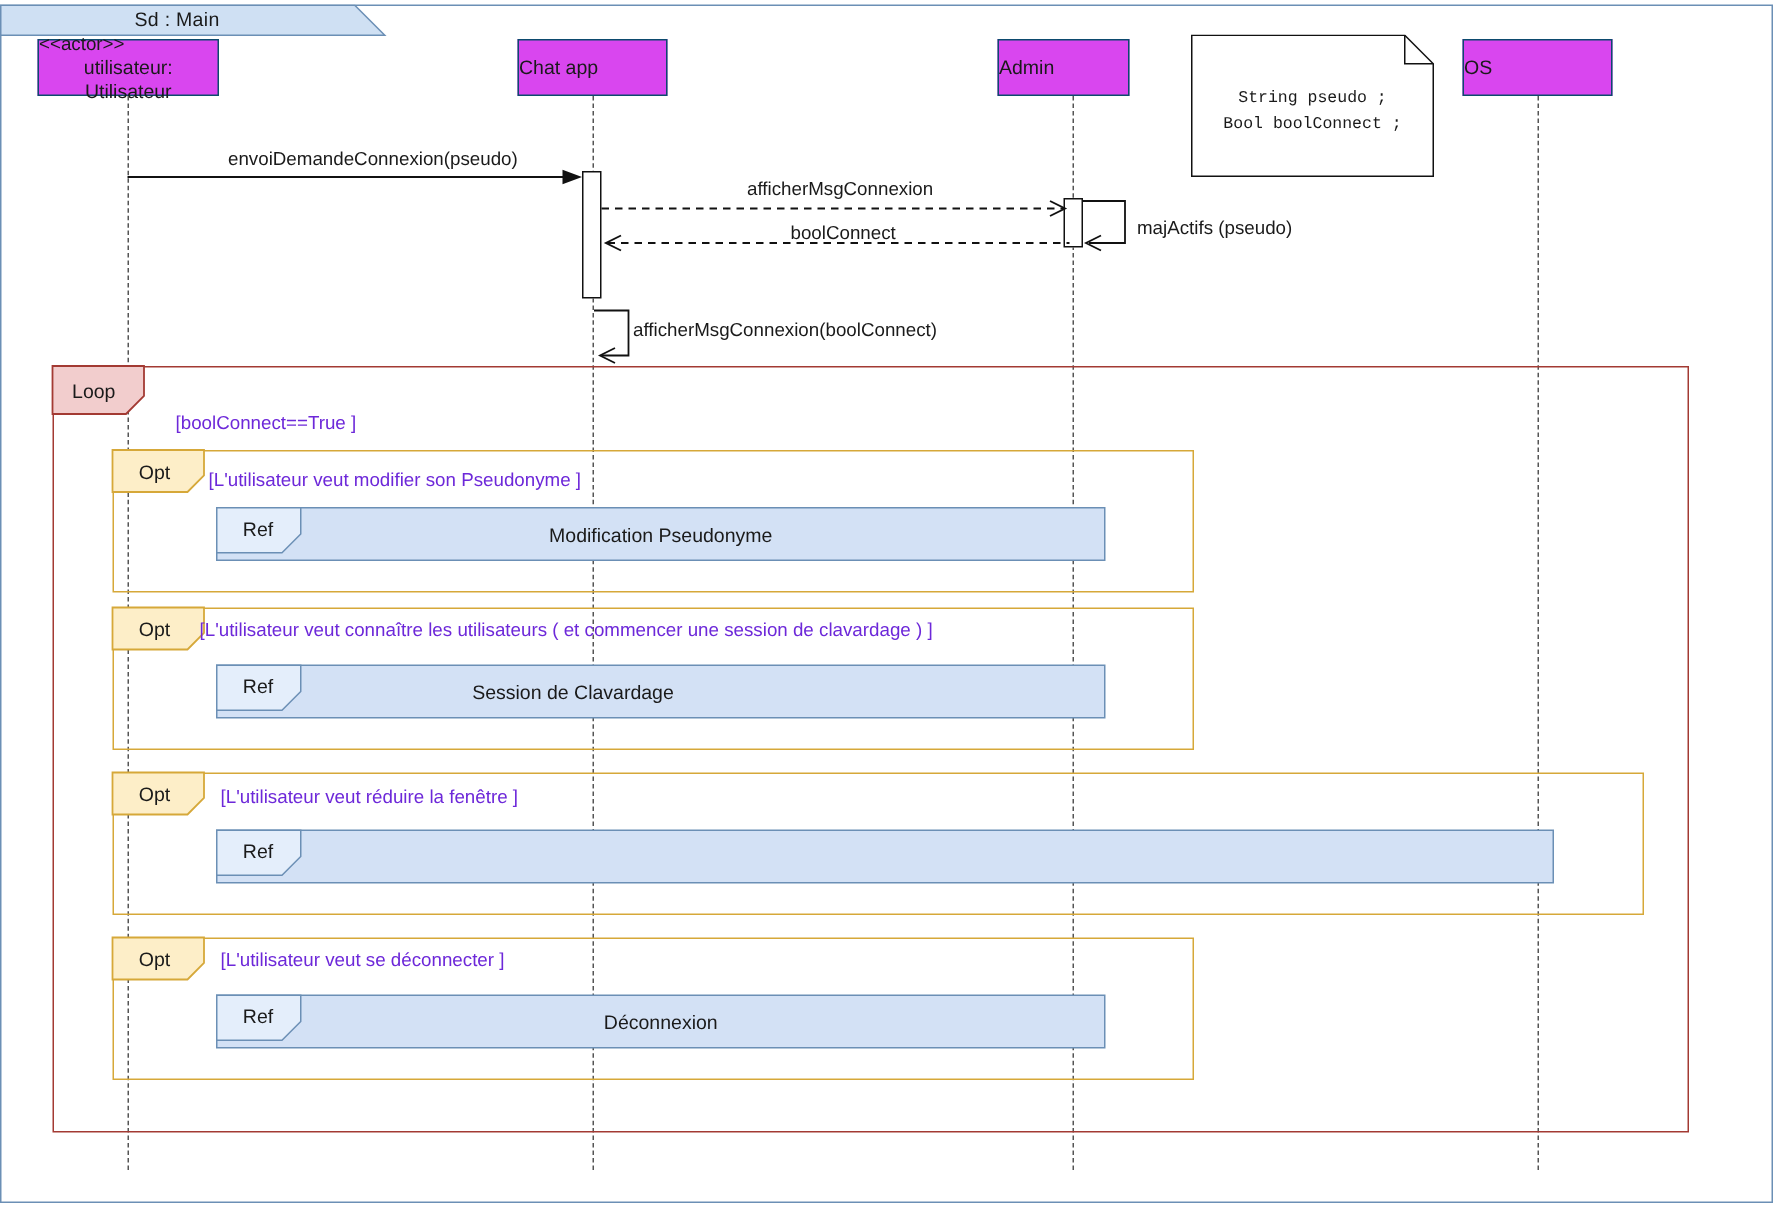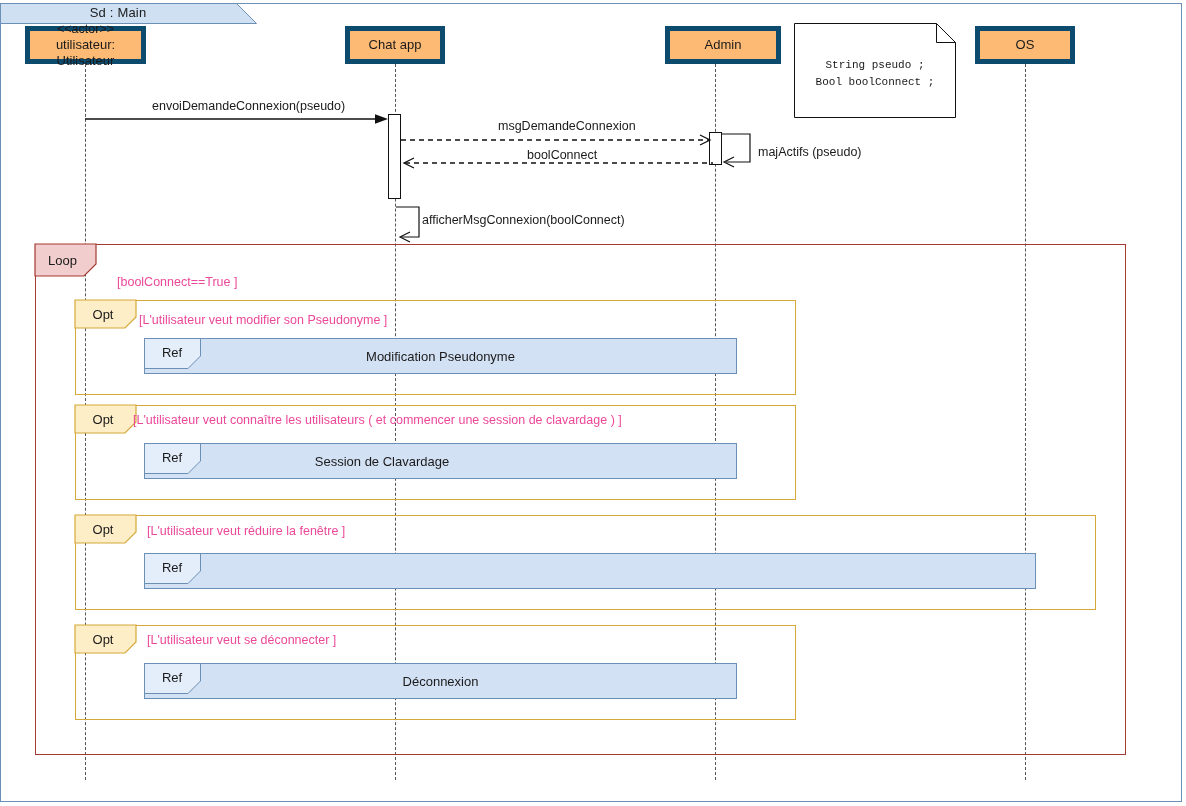--- a/index.html
+++ b/index.html
@@ -38,25 +38,25 @@
     line-height: 18px;
     text-align: center;
     font-size: 13px;
     color: #1a1a1a;
     letter-spacing: 0.2px;
   }
 
   
   .head {
     box-sizing: border-box;
-    background: #fdba74;
-    border: 5px solid #0c4a6e;
+    background: #d946ef;
+    border: 1px solid #0c4a6e;
     display: flex;
     flex-direction: column;
-    align-items: center;
+    align-items: flex-start;
     justify-content: center;
     font-size: 13px;
     color: #1a1a1a;
     line-height: 16px;
     text-align: center;
   }
   .head .stereo { font-size: 12.5px; }
 
   
   .lifeline {
@@ -105,21 +105,21 @@
     height: 100%;
     display: flex;
     align-items: center;
     justify-content: center;
     font-size: 13px;
     color: #1a1a1a;
     pointer-events: none;
   }
   .frag-guard {
     font-size: 12.5px;
-    color: #ec4899;
+    color: #6d28d9;
     white-space: nowrap;
   }
 
   
   .refbox { overflow: visible; }
   .refbox svg { display: block; overflow: visible; }
   .ref-tag-label {
     position: absolute;
     left: 0; top: 0;
     width: 56px; height: 28px;
@@ -155,21 +155,21 @@
     <div class="stereo">&lt;&lt;actor&gt;&gt;</div>
     <div>utilisateur: Utilisateur</div>
   </div>
   <div class="abs lifeline" style="left:85px; top:64px; height:716px;"></div>
 
   <div class="abs head" style="left:345px; top:26px; width:100px; height:38px;">
     <div>Chat app</div>
   </div>
   <div class="abs lifeline" style="left:395px; top:64px; height:716px;"></div>
 
-  <div class="abs head" style="left:665px; top:26px; width:116px; height:38px;">
+  <div class="abs head" style="left:665px; top:26px; width:88px; height:38px;">
     <div>Admin</div>
   </div>
   <div class="abs lifeline" style="left:715px; top:64px; height:716px;"></div>
 
   <div class="abs head" style="left:975px; top:26px; width:100px; height:38px;">
     <div>OS</div>
   </div>
   <div class="abs lifeline" style="left:1025px; top:64px; height:716px;"></div>
 
   <div class="abs" id="note">
@@ -191,21 +191,21 @@
     </svg>
   </div>
   <div class="abs msg-label" style="left:152px; top:99px;">envoiDemandeConnexion(pseudo)</div>
 
   <div class="abs" style="left:401px; top:132px; width:312px; height:12px;">
     <svg class="arrow-svg" width="312" height="12" viewBox="0 0 312 12">
       <line x1="0" y1="6" x2="308" y2="6" stroke="#111111" stroke-width="1.3" stroke-dasharray="5,4"></line>
       <polyline points="299,1 309,6 299,11" fill="none" stroke="#111111" stroke-width="1.3"></polyline>
     </svg>
   </div>
-  <div class="abs msg-label" style="left:498px; top:119px;">msgDemandeConnexion</div>
+  <div class="abs msg-label" style="left:498px; top:119px;">afficherMsgConnexion</div>
 
   <div class="abs" style="left:401px; top:155px; width:312px; height:12px;">
     <svg class="arrow-svg" width="312" height="12" viewBox="0 0 312 12">
       <line x1="4" y1="6" x2="312" y2="6" stroke="#111111" stroke-width="1.3" stroke-dasharray="5,4"></line>
       <polyline points="13,1 3,6 13,11" fill="none" stroke="#111111" stroke-width="1.3"></polyline>
     </svg>
   </div>
   <div class="abs msg-label" style="left:527px; top:148px;">boolConnect</div>
 
   <div class="abs" style="left:720px; top:132px; width:40px; height:36px;">

